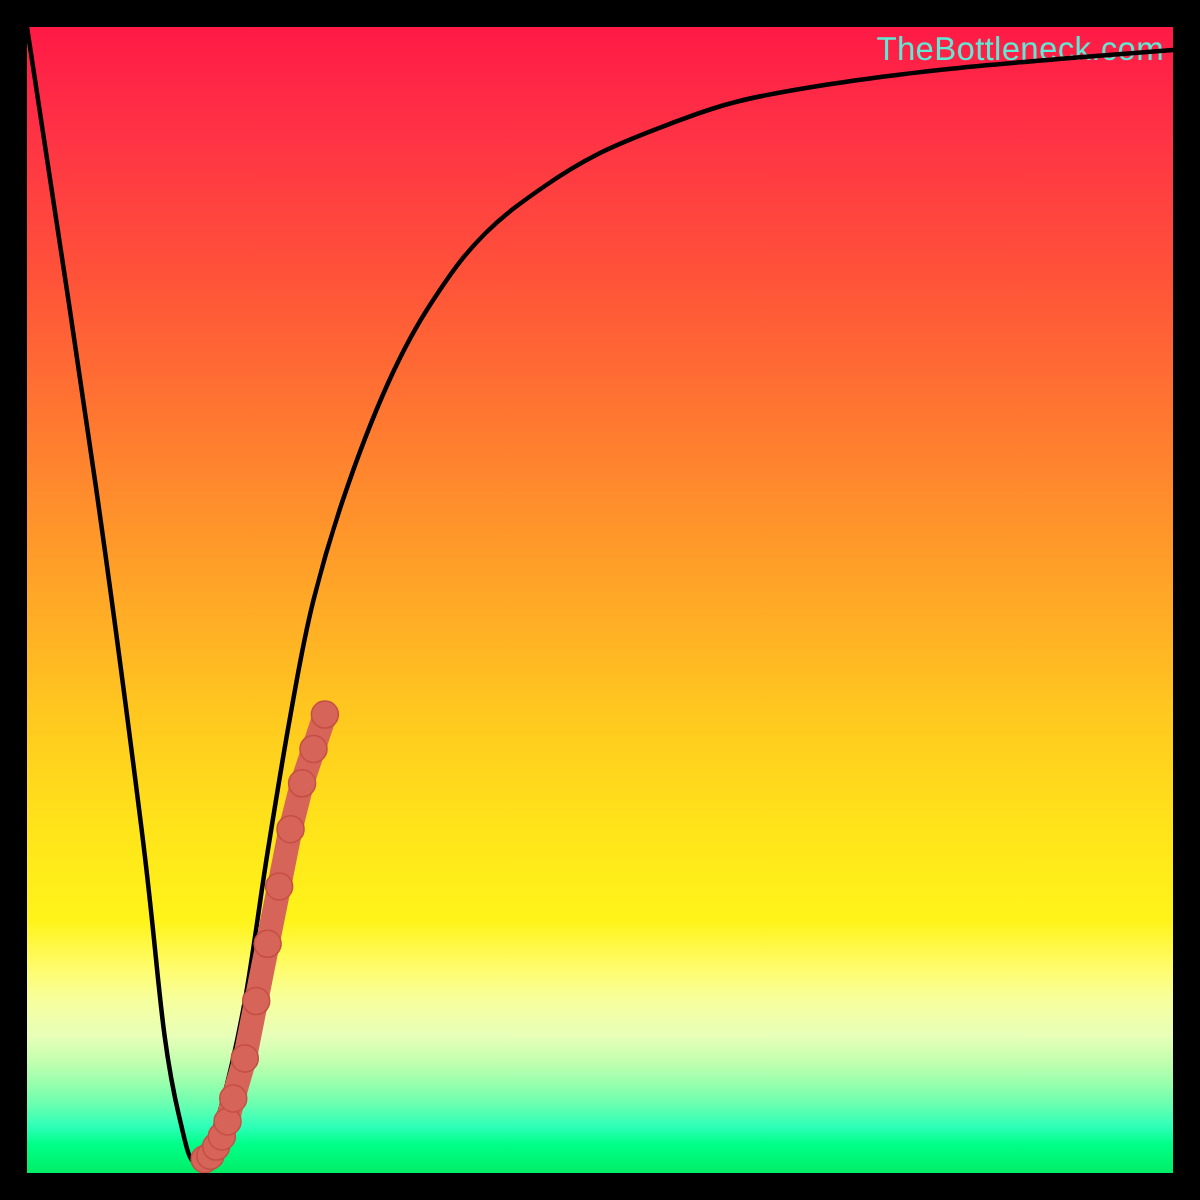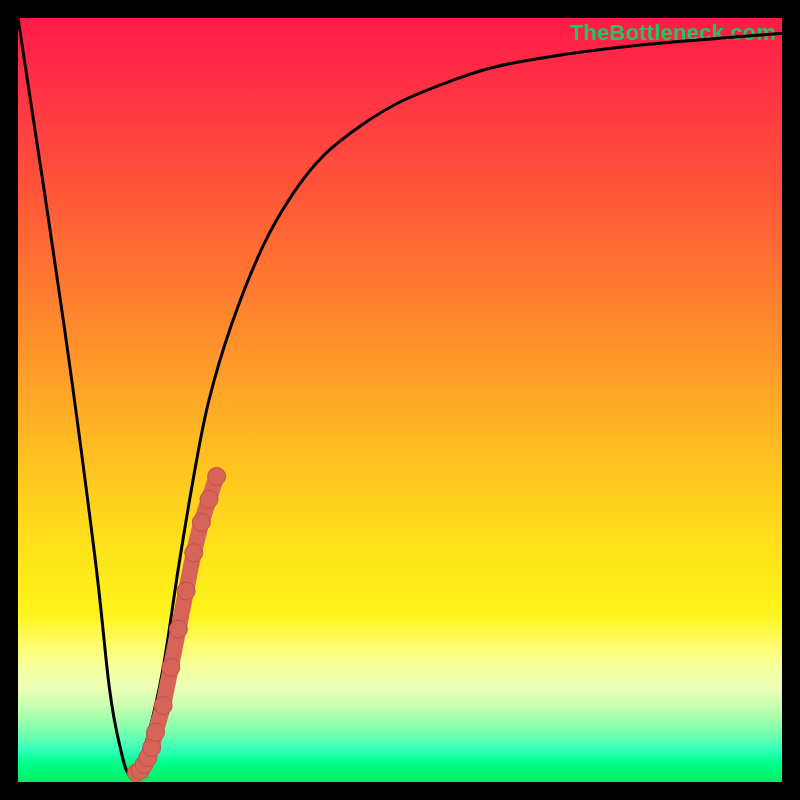--- a/index.html
+++ b/index.html
@@ -52,23 +52,23 @@
         #6affb0 94%,
         #2cffb8 96%,
         #00ff88 97.5%,
         #00ee66 100%
       );
   }
   .watermark {
     position: absolute;
     top: 2px;
     right: 6px;
-    color: #22c55e;
+    color: #5eead4;
     font-size: 22px;
-    font-weight: 700;
+    font-weight: 400;
     letter-spacing: 0.2px;
     user-select: none;
   }
   svg.curve {
     position: absolute;
     left: 0;
     top: 0;
     width: 100%;
     height: 100%;
     pointer-events: none;

